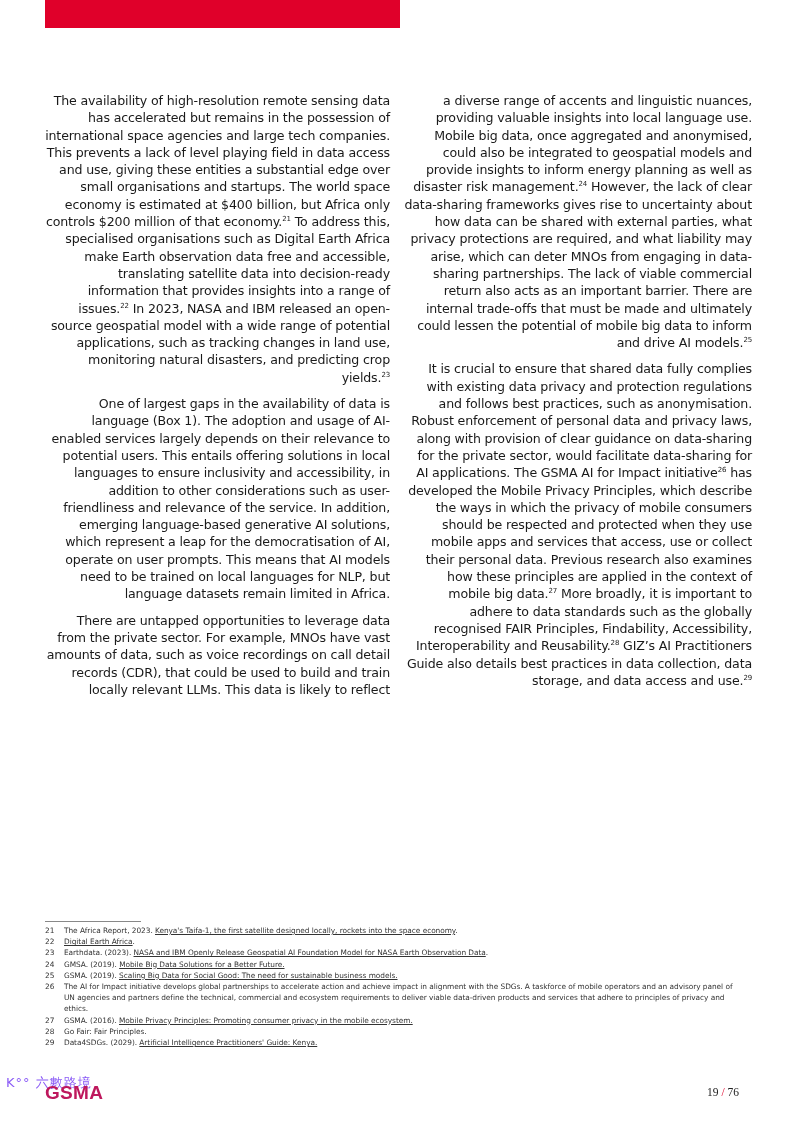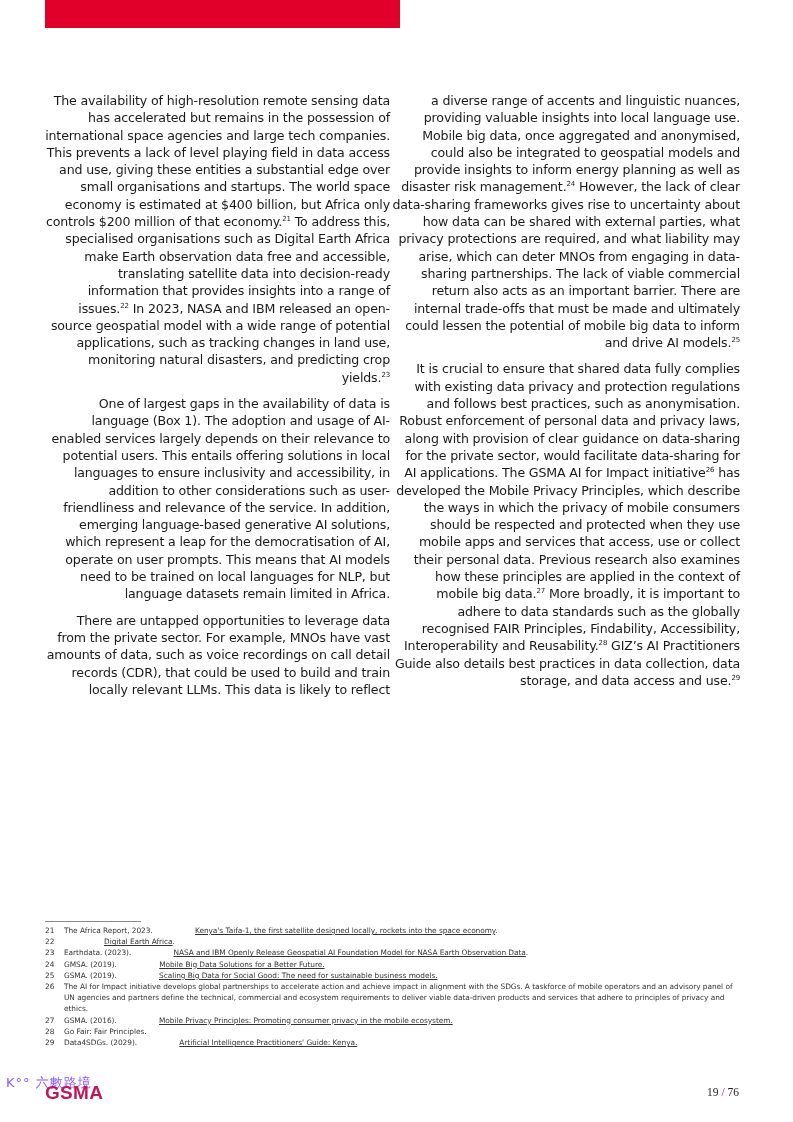--- a/index.html
+++ b/index.html
@@ -1,29 +1,29 @@
 <!DOCTYPE html>
 <html><head>
 <meta charset="utf-8">
 <style>
   html, body { margin: 0; padding: 0; background: #ffffff; }
   body { width: 793px; height: 1122px; position: relative; overflow: hidden;
          font-family: "DejaVu Sans", sans-serif; color: #1a1a1a; }
   .red-bar { position: absolute; left: 45px; top: 0; width: 355px; height: 28px; background: #e0002a; }
   .col { position: absolute; top: 92px; width: 345px; font-size: 12.6px; line-height: 17.3px; letter-spacing: -0.15px; text-align: right; }
   .col-left { left: 45px; }
-  .col-right { left: 392px; width: 348px; }
+  .col-right { left: 404px; width: 348px; }
   .col p { margin: 0 0 9px 0; }
   sup { font-size: 7px; line-height: 0; vertical-align: 5px; }
   .fn-rule { position: absolute; left: 45px; top: 921px; width: 96px; height: 0; border-top: 1px solid #888; }
   .footnotes { position: absolute; left: 45px; top: 925px; width: 700px; font-size: 7.4px; line-height: 11.2px; color: #333; letter-spacing: -0.05px; }
   .fn { display: flex; }
   .fn-num { width: 19px; flex: none; }
   .fn-text { flex: 1; }
-  .fn-link { text-decoration: underline; margin-left: 40px; }
+  .fn-link { text-decoration: underline; }
   .footer-logo { position: absolute; left: 45px; top: 1082px; font-family: "Liberation Sans", sans-serif; font-weight: bold; font-size: 19px; letter-spacing: 0.3px; color: #be185d; }
   .footer-title { position: absolute; left: 259px; top: 1145px; font-size: 10px; color: #222; }
   .page-num { position: absolute; left: 707px; top: 1086px; font-size: 11.5px; color: #222; font-family: Liberation Serif, serif; }
   .page-num .sep { color: #e0002a; }
   .watermark { position: absolute; left: 6px; top: 1074px; font-size: 13px; color: #8b5cf6; letter-spacing: 1px; }
 </style>
 </head>
 <body>
 
 <div class="red-bar" style="background: rgb(224, 0, 42);"></div>

